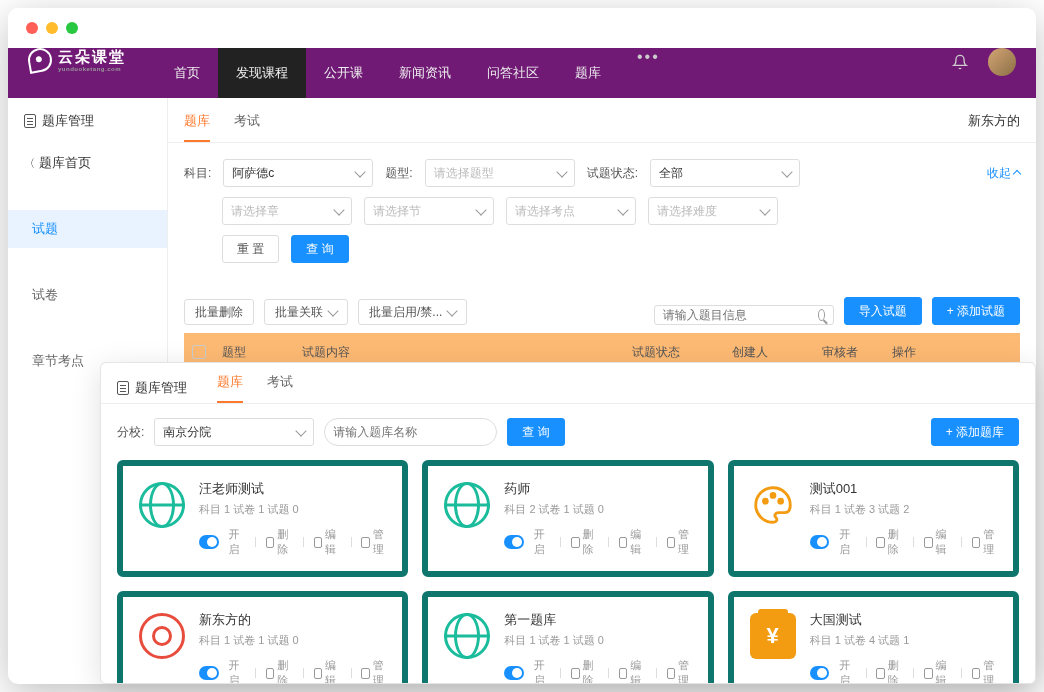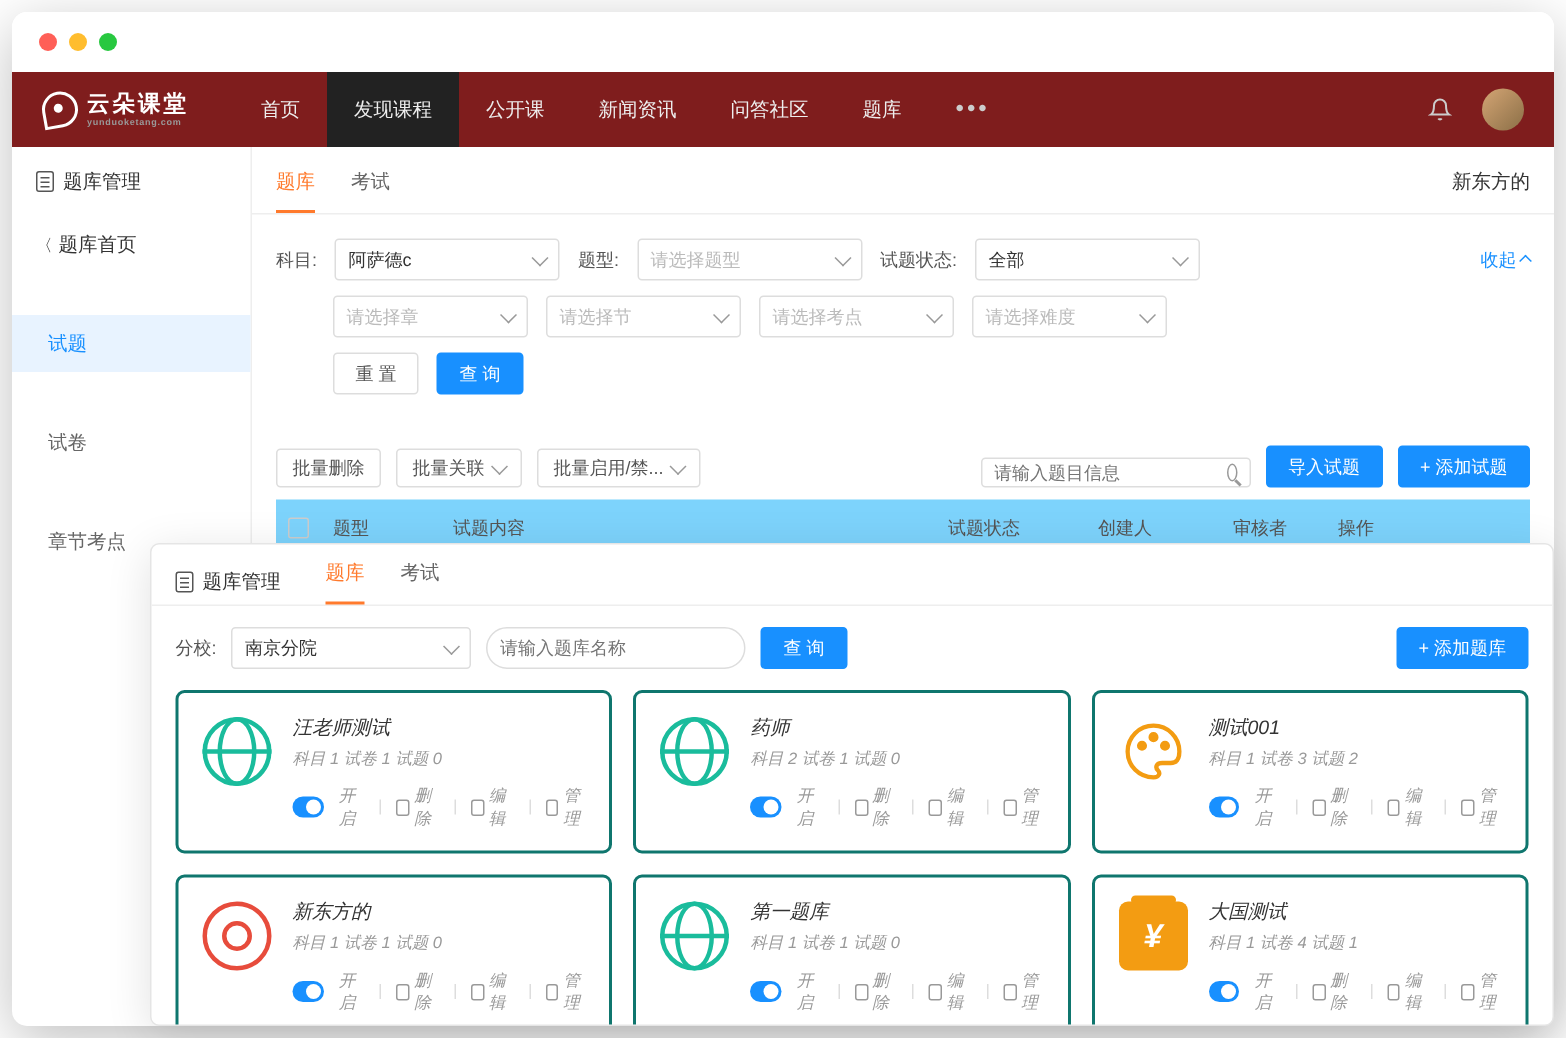--- a/index.html
+++ b/index.html
@@ -6,21 +6,21 @@
 body { background: #fff; width: 1044px; height: 692px; overflow: hidden; position: relative; }
 
 .mac-window { position: absolute; top: 0; left: 0; right: 0; bottom: 0; background: #fff; border-radius: 10px; box-shadow: 0 10px 40px rgba(0,0,0,0.25); overflow: hidden; margin: 8px; }
 .traffic-lights { position: absolute; top: 14px; left: 18px; display: flex; gap: 8px; z-index: 100; }
 .tl { width: 12px; height: 12px; border-radius: 50%; }
 .tl.r { background: #ff5f57; }
 .tl.y { background: #ffbd2e; }
 .tl.g { background: #28c840; }
 
 .topbar { height: 40px; background: #fff; }
-.navbar { height: 50px; background: #7f1d1d; display: flex; align-items: center; padding: 0 20px; color: #fff; }
+.navbar { height: 50px; background: #701a75; display: flex; align-items: flex-start; padding: 0 20px; color: #fff; }
 .logo { display: flex; align-items: center; gap: 6px; font-weight: bold; font-size: 16px; margin-right: 30px; }
 .logo-icon { width: 24px; height: 24px; border: 2.5px solid #fff; border-radius: 50% 50% 50% 0; transform: rotate(-10deg); position: relative; }
 .logo-icon::after { content: ""; position: absolute; width: 6px; height: 6px; background: #fff; border-radius: 50%; top: 6px; left: 6px; }
 .logo-text { display: flex; flex-direction: column; line-height: 1; }
 .logo-text .main { font-size: 15px; letter-spacing: 2px; }
 .logo-text .sub { font-size: 6px; color: #999; letter-spacing: 0.5px; margin-top: 2px; }
 .nav-items { display: flex; gap: 0; }
 .nav-item { padding: 0 18px; height: 50px; display: flex; align-items: center; font-size: 13px; color: #eee; cursor: pointer; }
 .nav-item.active { background: #222; }
 .nav-more { padding: 0 18px; letter-spacing: 2px; color: #ccc; cursor: pointer; }
@@ -55,21 +55,21 @@
 .btn.primary { background: #1890ff; color: #fff; border-color: #1890ff; }
 .btn.small { height: 26px; padding: 0 10px; }
 
 .toolbar { display: flex; align-items: flex-end; gap: 10px; padding: 8px 16px; }
 .search-box { margin-left: auto; border: 1px solid #ddd; border-radius: 3px; height: 20px; display: flex; align-items: center; padding: 0 8px; width: 180px; }
 .search-box input { border: none; outline: none; font-size: 12px; flex: 1; }
 .search-icon { width: 12px; height: 12px; border: 1.5px solid #999; border-radius: 50%; position: relative; }
 .search-icon::after { content: ""; position: absolute; width: 5px; height: 1.5px; background: #999; transform: rotate(45deg); bottom: -2px; right: -4px; }
 
 .table { padding: 0 16px; }
-.thead { display: flex; align-items: center; background: #7dd3fc; height: 38px; font-size: 12px; color: #555; padding: 0 8px; }
+.thead { display: flex; align-items: center; background: #fdba74; height: 38px; font-size: 12px; color: #555; padding: 0 8px; }
 .trow { display: flex; align-items: center; height: 48px; font-size: 12px; color: #555; padding: 0 8px; border-bottom: 1px solid #f0f0f0; }
 .cb { width: 14px; height: 14px; border: 1px solid #ccc; border-radius: 2px; margin-right: 16px; cursor: pointer; }
 .col-type { width: 80px; }
 .col-content { flex: 1; }
 .col-status { width: 100px; }
 .col-creator { width: 90px; }
 .col-reviewer { width: 70px; }
 .col-ops { width: 120px; display: flex; gap: 8px; }
 .status-dot { display: inline-block; width: 6px; height: 6px; border-radius: 50%; background: #52c41a; margin-right: 4px; }
 .link { color: #1890ff; cursor: pointer; }
@@ -79,21 +79,21 @@
 
 .window2 { position: absolute; left: 100px; top: 362px; right: 8px; bottom: 8px; background: #fff; border: 1px solid #e5e5e5; border-radius: 6px; box-shadow: 0 6px 30px rgba(0,0,0,0.12); overflow: hidden; }
 .w2-header { display: flex; align-items: center; padding: 10px 16px 0; border-bottom: 1px solid #eee; }
 .w2-title { display: flex; align-items: center; gap: 6px; font-size: 13px; color: #333; margin-right: 30px; }
 .w2-tabs { display: flex; gap: 24px; }
 .w2-filters { display: flex; align-items: center; gap: 10px; padding: 14px 16px; }
 .w2-filters .filter-label { margin-left: 0; }
 .w2-add { margin-left: auto; }
 
 .cards { display: grid; grid-template-columns: repeat(3, 1fr); gap: 14px; padding: 0 16px 16px; }
-.card { border: 2px solid #0f766e; border-radius: 6px; padding: 14px; display: flex; gap: 12px; font-style: italic; }
+.card { border: 6px solid #0f766e; border-radius: 6px; padding: 14px; display: flex; gap: 12px; }
 .card-icon { width: 50px; height: 50px; flex-shrink: 0; display: flex; align-items: center; justify-content: center; }
 .globe { width: 46px; height: 46px; border: 3px solid #1abc9c; border-radius: 50%; position: relative; }
 .globe::before { content: ""; position: absolute; left: -3px; right: -3px; top: 50%; height: 3px; background: #1abc9c; transform: translateY(-50%); }
 .globe::after { content: ""; position: absolute; top: -3px; bottom: -3px; left: 50%; width: 20px; border: 3px solid #1abc9c; border-radius: 50%; transform: translateX(-50%); }
 .palette { width: 46px; height: 46px; }
 .target { width: 46px; height: 46px; border: 3px solid #e74c3c; border-radius: 50%; position: relative; }
 .target::after { content: ""; position: absolute; inset: 10px; border: 3px solid #e74c3c; border-radius: 50%; }
 .yen-box { width: 46px; height: 46px; background: #f39c12; border-radius: 6px; display: flex; align-items: center; justify-content: center; color: #fff; font-size: 22px; font-weight: bold; position: relative; }
 .yen-box::before { content: ""; position: absolute; top: -4px; left: 8px; right: 8px; height: 6px; background: #f39c12; border-radius: 3px; }
 

